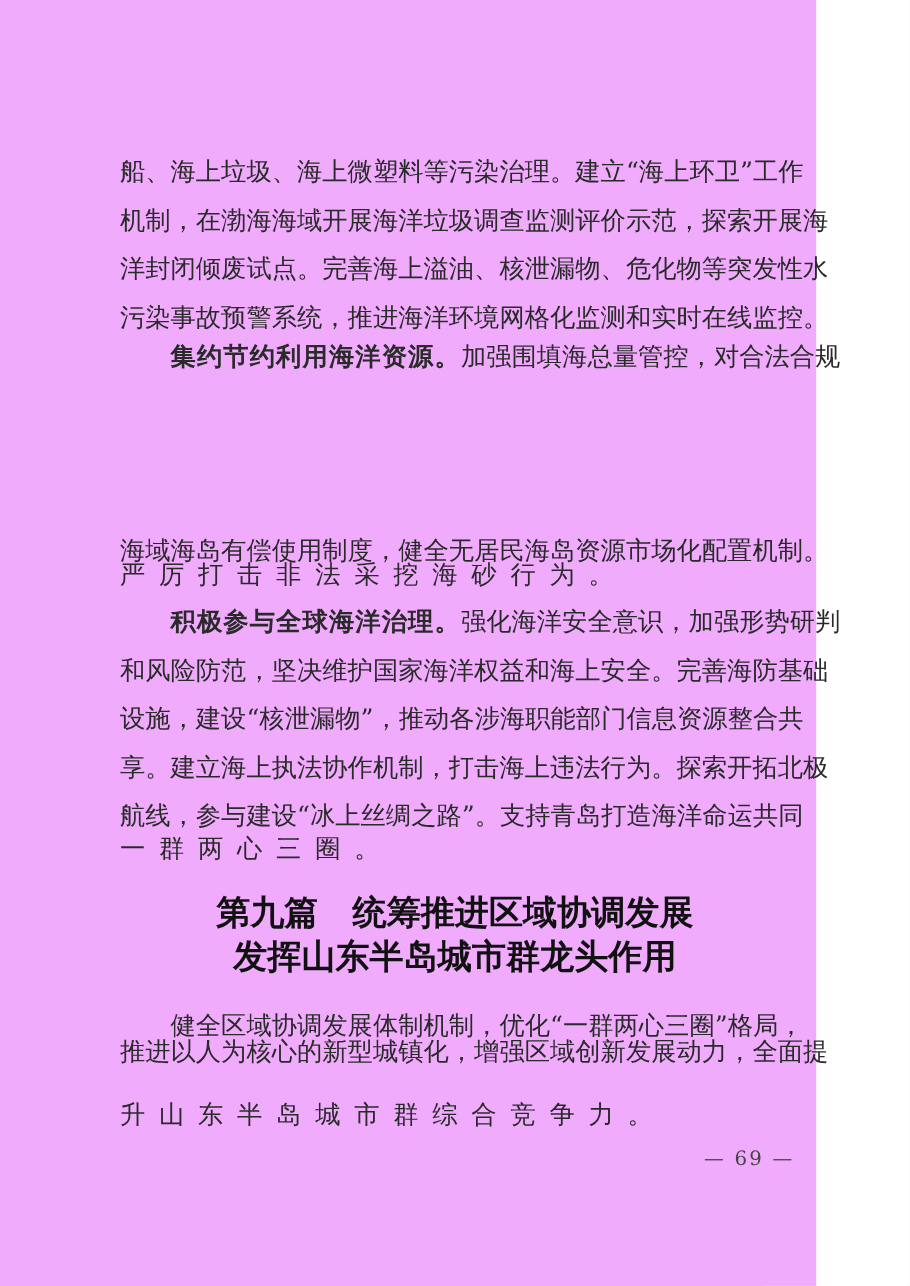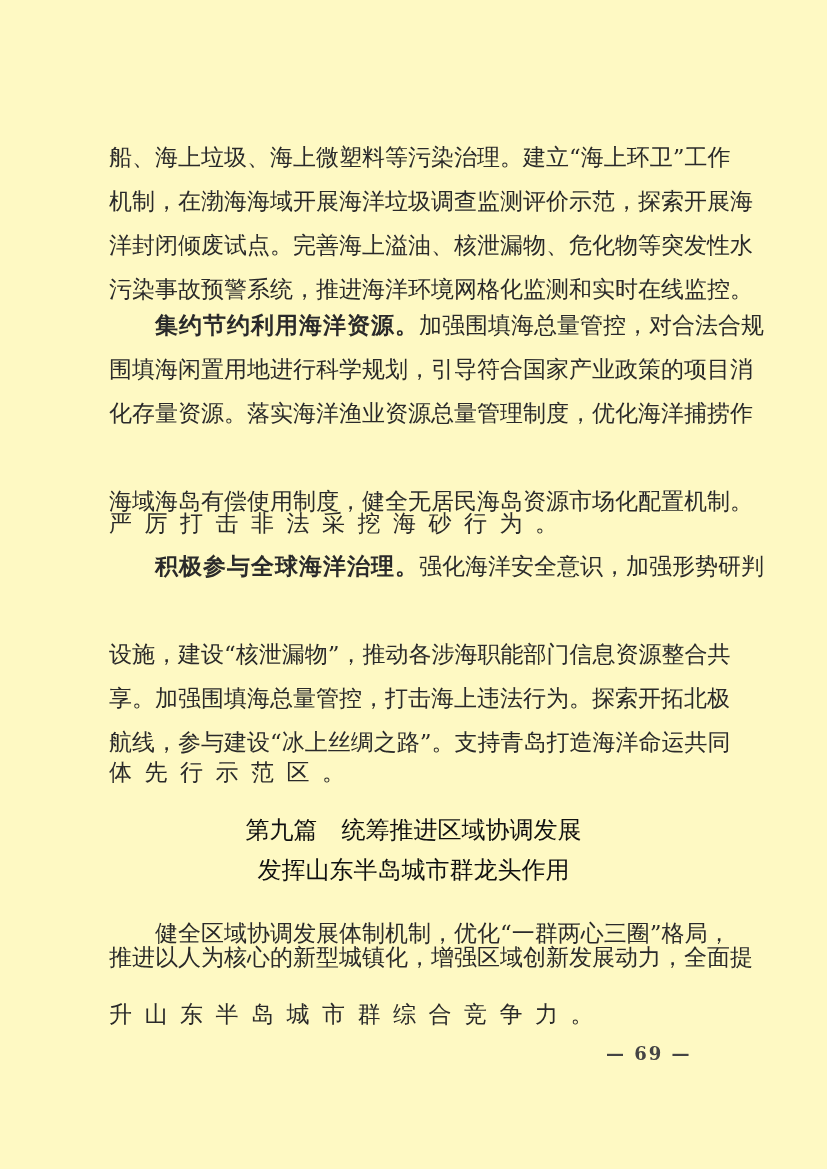--- a/index.html
+++ b/index.html
@@ -1,53 +1,52 @@
 <!DOCTYPE html>
 <html><head>
   <meta charset="utf-8">
   <style>
     html, body { margin: 0; padding: 0; background: #ffffff; }
     body { width: 827px; height: 1169px; position: relative; overflow: hidden;
            font-family: "DejaVu Serif", "Liberation Serif", serif; color: #2a2a2a; }
-    .page { position: absolute; left: 0; top: 0; width: 827px; height: 1169px; background: #fef9c3; }
+    .page { position: absolute; left: 0; top: 0; width: 742px; height: 1169px; background: #f0abfc; }
     .line { position: absolute; left: 109px; width: 607px; font-size: 23px; line-height: 30px;
             height: 30px; white-space: nowrap; text-align-last: justify; text-align: justify; }
     .line.last { text-align-last: left; letter-spacing: 12.5px; }
     .line.indent { left: 155px; width: 561px; }
     .lead { font-weight: bold; letter-spacing: 1px; }
     .heading { position: absolute; left: 0; width: 827px; text-align: center;
-               font-size: 24px; font-weight: normal; line-height: 30px; color: #111; }
-    .page-number { position: absolute; left: 606px; top: 1043px; font-size: 18px;
-                   color: #444; letter-spacing: 2px; white-space: nowrap; font-weight: bold; }
+               font-size: 31px; font-weight: bold; line-height: 30px; color: #111; }
+    .page-number { position: absolute; left: 640px; top: 1043px; font-size: 18px;
+                   color: #444; letter-spacing: 2px; white-space: nowrap; }
   </style>
 </head>
 <body>
 
 <div class="page">
 
   <div class="line" style="top:142px">船、海上垃圾、海上微塑料等污染治理。建立“海上环卫”工作</div>
   <div class="line" style="top:186px">机制，在渤海海域开展海洋垃圾调查监测评价示范，探索开展海</div>
   <div class="line" style="top:230px">洋封闭倾废试点。完善海上溢油、核泄漏物、危化物等突发性水</div>
   <div class="line" style="top:274px">污染事故预警系统，推进海洋环境网格化监测和实时在线监控。</div>
 
   <div class="line indent" style="top:310px">
     <span class="lead">集约节约利用海洋资源。</span><span>加强围填海总量管控，对合法合规</span>
   </div>
-  <div class="line" style="top:354px">围填海闲置用地进行科学规划，引导符合国家产业政策的项目消</div>
-  <div class="line" style="top:398px">化存量资源。落实海洋渔业资源总量管理制度，优化海洋捕捞作</div>
   <div class="line last" style="top:508px">严厉打击非法采挖海砂行为。</div>
   <div class="line" style="top:486px">海域海岛有偿使用制度，健全无居民海岛资源市场化配置机制。</div>
 
   <div class="line indent" style="top:551px">
     <span class="lead">积极参与全球海洋治理。</span><span>强化海洋安全意识，加强形势研判</span>
   </div>
+  <div class="line" style="top:595px">和风险防范，坚决维护国家海洋权益和海上安全。完善海防基础</div>
   <div class="line" style="top:639px">设施，建设“核泄漏物”，推动各涉海职能部门信息资源整合共</div>
-  <div class="line" style="top:683px">享。加强围填海总量管控，打击海上违法行为。探索开拓北极</div>
+  <div class="line" style="top:683px">享。建立海上执法协作机制，打击海上违法行为。探索开拓北极</div>
   <div class="line" style="top:727px">航线，参与建设“冰上丝绸之路”。支持青岛打造海洋命运共同</div>
-  <div class="line last" style="top:757px">体先行示范区。</div>
+  <div class="line last" style="top:757px">一群两心三圈。</div>
 
   <div class="heading" style="top:815px">第九篇　统筹推进区域协调发展</div>
   <div class="heading" style="top:855px">发挥山东半岛城市群龙头作用</div>
 
   <div class="line indent" style="top:918px">健全区域协调发展体制机制，优化“一群两心三圈”格局，</div>
   <div class="line" style="top:942px">推进以人为核心的新型城镇化，增强区域创新发展动力，全面提</div>
   <div class="line last" style="top:999px">升山东半岛城市群综合竞争力。</div>
 
   <div class="page-number">— 69 —</div>
 </div>

